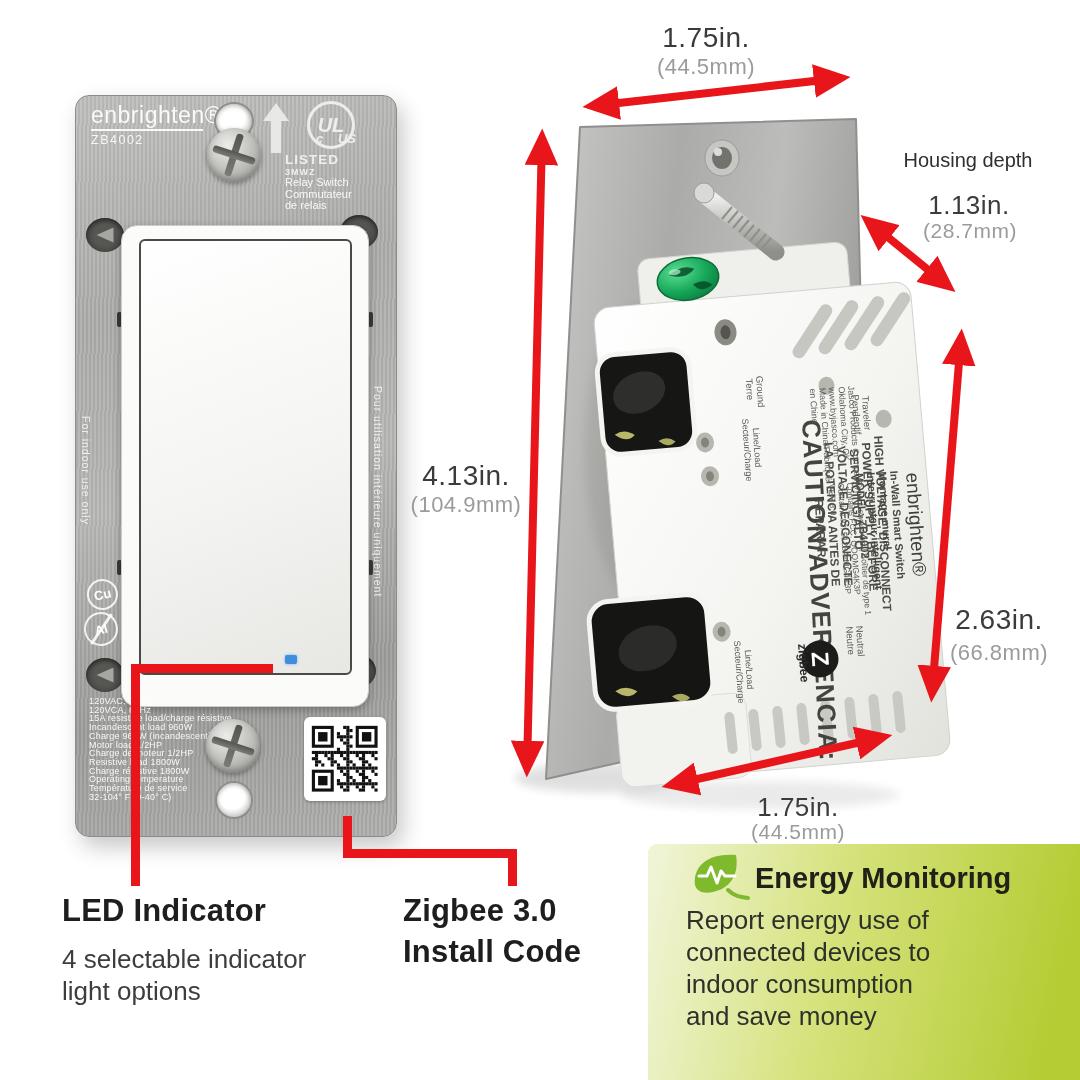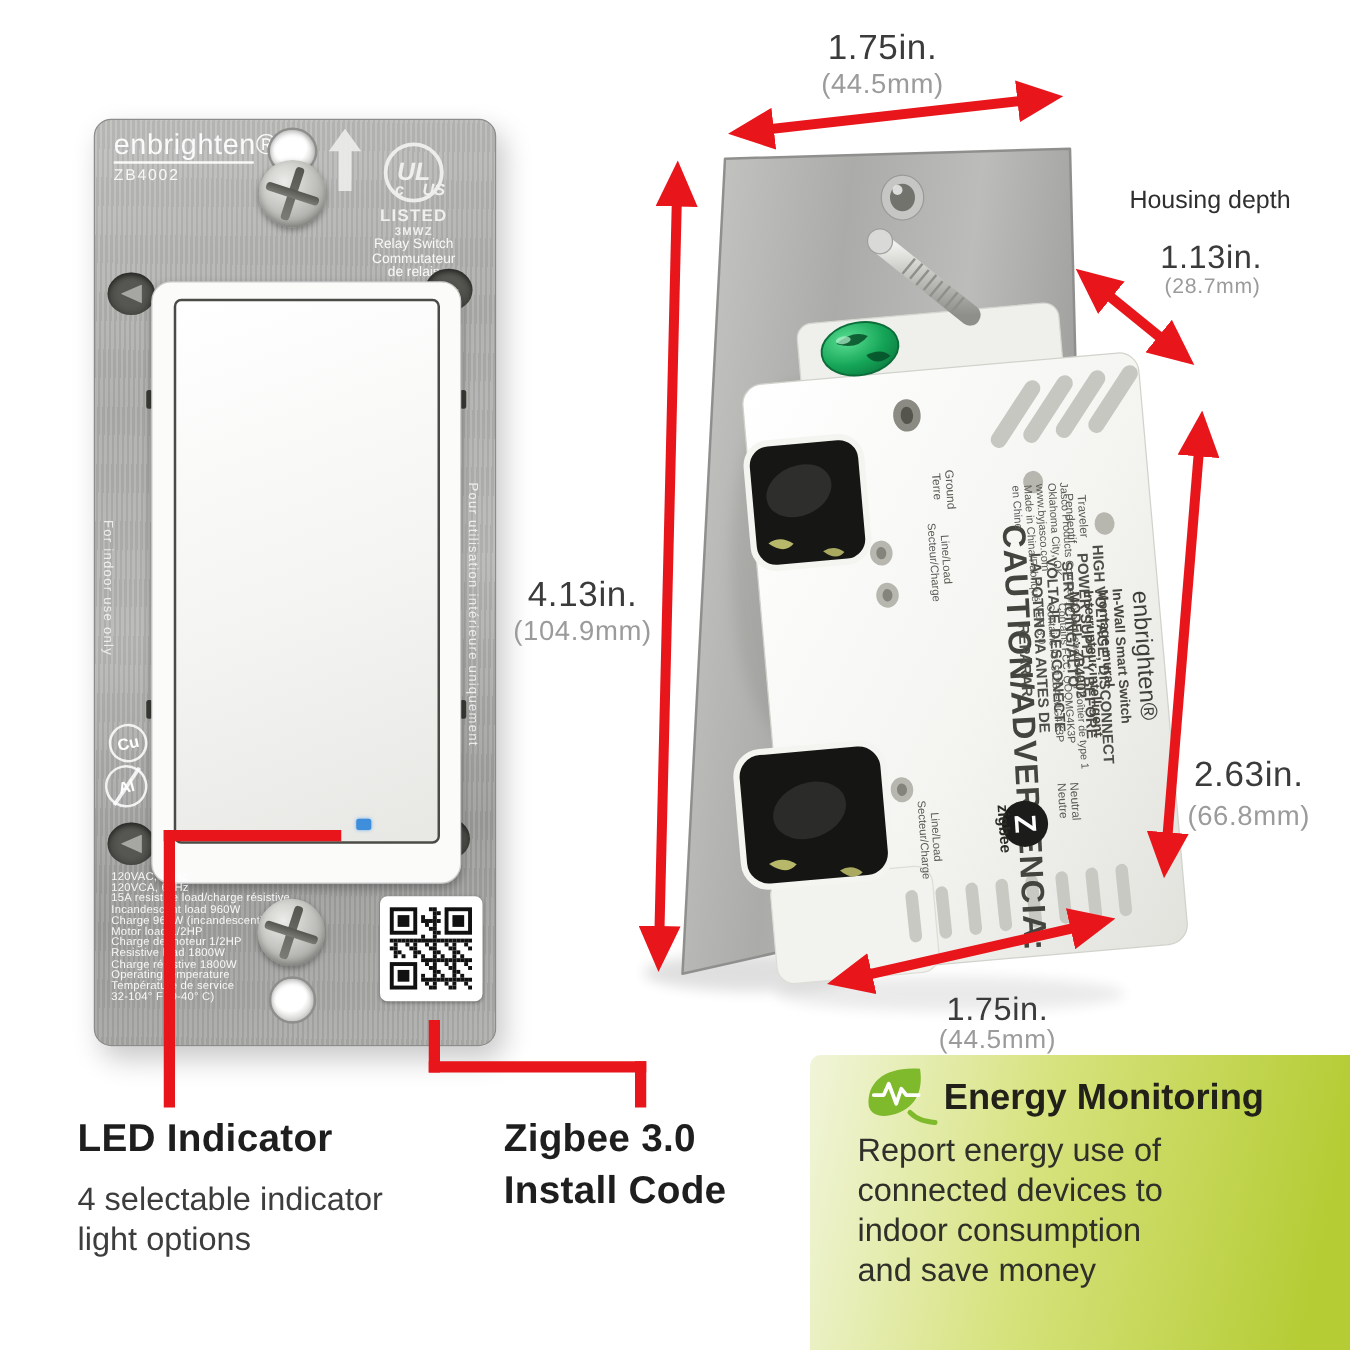--- a/index.html
+++ b/index.html
@@ -25,21 +25,21 @@
   .screw{border-radius:50%;background:radial-gradient(circle at 38% 32%,#ececea,#c2c2be 48%,#90908c 100%);
          box-shadow:0 2px 5px rgba(0,0,0,.35), inset 0 -3px 6px rgba(0,0,0,.25)}
   .screwA{left:131px;top:32px;width:54px;height:54px}
   .screwB{left:130px;top:623px;width:54px;height:54px}
   .screw .cross{position:absolute;left:50%;top:50%;width:100%;height:100%;transform:translate(-50%,-50%) rotate(18deg)}
   .screw .cross i{position:absolute;left:50%;top:50%;background:linear-gradient(#55554f,#7c7c76);border-radius:3px;display:block}
   .screw .cross i:first-child{width:7px;height:44px;transform:translate(-50%,-50%)}
   .screw .cross i:last-child{width:44px;height:7px;transform:translate(-50%,-50%)}
   .uparrow{left:187px;top:7px;width:26px;height:50px;background:#ebebe9;opacity:.92;
     clip-path:polygon(50% 0%,100% 36%,70% 36%,70% 100%,30% 100%,30% 36%,0% 36%)}
-  .ulwrap{left:209px;top:18px;width:92px;text-align:center;color:#efefed}
+  .ulwrap{left:209px;top:5px;width:92px;color:#efefed}
   .ulcircle{position:relative;width:48px;height:48px;margin:0 auto;border:3px solid #ededeb;border-radius:50%;
             display:flex;align-items:center;justify-content:center;font-weight:bold;font-style:italic;font-size:20px}
   .ulc{position:absolute;left:6px;top:27px;font-size:13px;font-weight:bold}
   .ulus{position:absolute;right:-4px;top:27px;font-size:13px;font-weight:bold}
   .ullisted{font-size:13.5px;font-weight:bold;letter-spacing:1px;margin-top:3px}
   .ulfile{font-size:9px;font-weight:bold;letter-spacing:1px}
   .ultype{font-size:11px;line-height:11.5px;color:rgba(255,255,255,.92)}
   .cornermark{width:38px;height:34px;border-radius:50%;background:radial-gradient(circle,#565652 40%,#3c3c38 100%);
               display:flex;align-items:center;justify-content:center;box-shadow:inset 0 2px 4px rgba(0,0,0,.5)}
   .cornermark i{display:block;width:17px;height:15px;background:#a6a6a2}
@@ -499,21 +499,21 @@
   <div class="abs redline" style="left:508px;top:849px;width:9px;height:37px"></div>
 
   <div class="abs dim-in" style="left:706px;top:22px">1.75in.</div>
   <div class="abs dim-mm" style="left:706px;top:54px">(44.5mm)</div>
 
   <div class="abs dim-in" style="left:466px;top:460px">4.13in.</div>
   <div class="abs dim-mm" style="left:466px;top:492px">(104.9mm)</div>
 
   <div class="abs dim-label" style="left:968px;top:149px">Housing depth</div>
   <div class="abs dim-in dim-sm" style="left:969px;top:190px">1.13in.</div>
-  <div class="abs dim-mm" style="left:970px;top:219px;font-size:17px">(28.7mm)</div>
+  <div class="abs dim-mm" style="left:970px;top:219px;font-size:21px">(28.7mm)</div>
 
   <div class="abs dim-in" style="left:999px;top:604px">2.63in.</div>
   <div class="abs dim-mm" style="left:999px;top:640px">(66.8mm)</div>
 
   <div class="abs dim-in dim-sm" style="left:798px;top:792px">1.75in.</div>
   <div class="abs dim-mm" style="left:798px;top:820px;font-size:21px">(44.5mm)</div>
 
   <div class="abs cap-title" style="left:62px;top:893px">LED Indicator</div>
   <div class="abs cap-body" style="left:62px;top:944px">4 selectable indicator</div>
   <div class="abs cap-body" style="left:62px;top:976px">light options</div>

